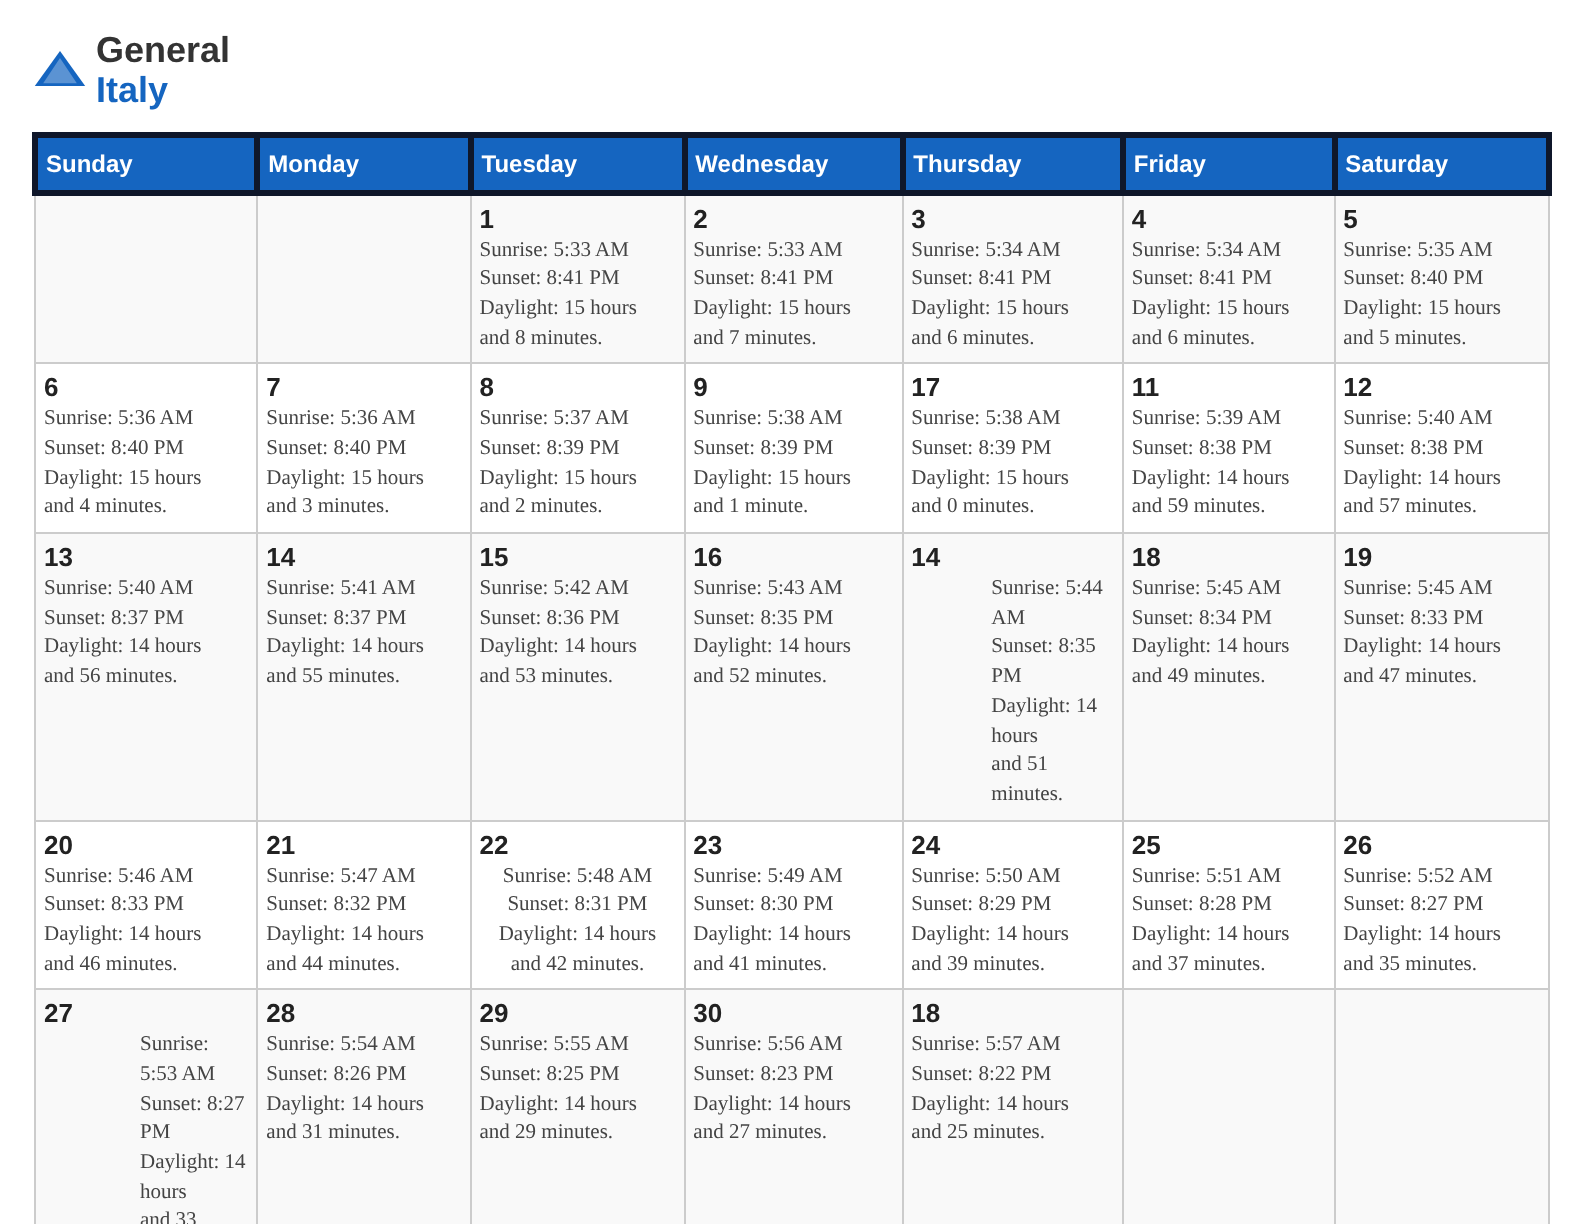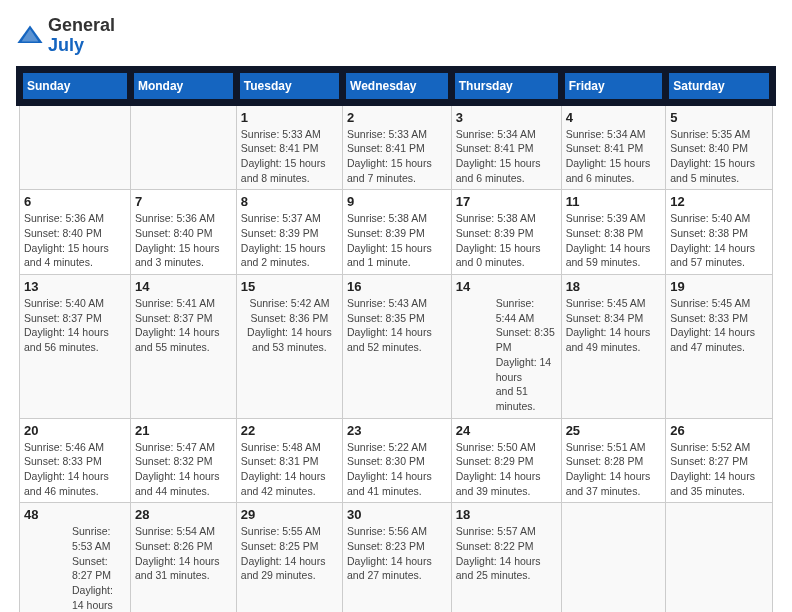--- a/index.html
+++ b/index.html
@@ -57,21 +57,21 @@
       width: 100%;
       border-collapse: collapse;
       font-size: 11px;
     }
     thead tr th {
       background-color: #1565c0;
       color: #fff;
       padding: 6px 4px;
       text-align: left;
       font-size: 12px;
-      border: 7px solid #0f172a;
+      border: 3px solid #0f172a;
     }
     tbody tr td {
       border: 1px solid #ccc;
       vertical-align: top;
       padding: 4px;
       width: 113px;
       min-height: 80px;
       background: #fff;
     }
     tbody tr:nth-child(odd) td {
@@ -81,37 +81,38 @@
       font-size: 13px;
       font-weight: bold;
       color: #222;
       display: block;
       margin-bottom: 2px;
     }
     .day-info {
       color: #444;
       font-size: 10.5px;
       line-height: 1.4;
+      font-family: Liberation Serif, serif;
     }
     td.empty {
       background: #f5f5f5;
     }
   </style>
 </head>
 <body>
 
 <div class="header">
   <div class="logo">
     <svg class="logo-icon" viewBox="0 0 40 40">
       <polygon points="20,5 38,30 2,30" fill="#1565c0"></polygon>
       <polygon points="20,10 32,28 8,28" fill="#fff" opacity="0.3"></polygon>
     </svg>
     <div class="logo-text">
       <span class="logo-general">General</span>
-      <span class="logo-blue">July</span>
+      <span class="logo-blue">Italy</span>
     </div>
   </div>
 </div>
 
 <table>
   <thead>
     <tr>
       <th>Sunday</th>
       <th>Monday</th>
       <th>Tuesday</th>
@@ -222,21 +223,21 @@
         </td>
         <td>
           <span class="day-number">14</span>
           <div class="day-info" style="white-space: pre-line;">Sunrise: 5:41 AM
 Sunset: 8:37 PM
 Daylight: 14 hours
 and 55 minutes.</div>
         </td>
         <td>
           <span class="day-number">15</span>
-          <div class="day-info" style="white-space: pre-line; text-align: center;">Sunrise: 5:42 AM
+          <div class="day-info" style="white-space: pre-line;">Sunrise: 5:42 AM
 Sunset: 8:36 PM
 Daylight: 14 hours
 and 53 minutes.</div>
         </td>
         <td>
           <span class="day-number">16</span>
           <div class="day-info" style="white-space: pre-line;">Sunrise: 5:43 AM
 Sunset: 8:35 PM
 Daylight: 14 hours
 and 52 minutes.</div>
@@ -273,28 +274,28 @@
         </td>
         <td>
           <span class="day-number">21</span>
           <div class="day-info" style="white-space: pre-line;">Sunrise: 5:47 AM
 Sunset: 8:32 PM
 Daylight: 14 hours
 and 44 minutes.</div>
         </td>
         <td>
           <span class="day-number">22</span>
-          <div class="day-info" style="white-space: pre-line;">Sunrise: 5:48 AM
+          <div class="day-info" style="white-space: pre-line; text-align: center;">Sunrise: 5:48 AM
 Sunset: 8:31 PM
 Daylight: 14 hours
 and 42 minutes.</div>
         </td>
         <td>
           <span class="day-number">23</span>
-          <div class="day-info" style="white-space: pre-line;">Sunrise: 5:22 AM
+          <div class="day-info" style="white-space: pre-line;">Sunrise: 5:49 AM
 Sunset: 8:30 PM
 Daylight: 14 hours
 and 41 minutes.</div>
         </td>
         <td>
           <span class="day-number">24</span>
           <div class="day-info" style="white-space: pre-line;">Sunrise: 5:50 AM
 Sunset: 8:29 PM
 Daylight: 14 hours
 and 39 minutes.</div>
@@ -309,21 +310,21 @@
         <td>
           <span class="day-number">26</span>
           <div class="day-info" style="white-space: pre-line;">Sunrise: 5:52 AM
 Sunset: 8:27 PM
 Daylight: 14 hours
 and 35 minutes.</div>
         </td>
       </tr>
       <tr>
         <td>
-          <span class="day-number">48</span>
+          <span class="day-number">27</span>
           <div class="day-info" style="white-space: pre-line; margin-left: 48px;">Sunrise: 5:53 AM
 Sunset: 8:27 PM
 Daylight: 14 hours
 and 33 minutes.</div>
         </td>
         <td>
           <span class="day-number">28</span>
           <div class="day-info" style="white-space: pre-line;">Sunrise: 5:54 AM
 Sunset: 8:26 PM
 Daylight: 14 hours

